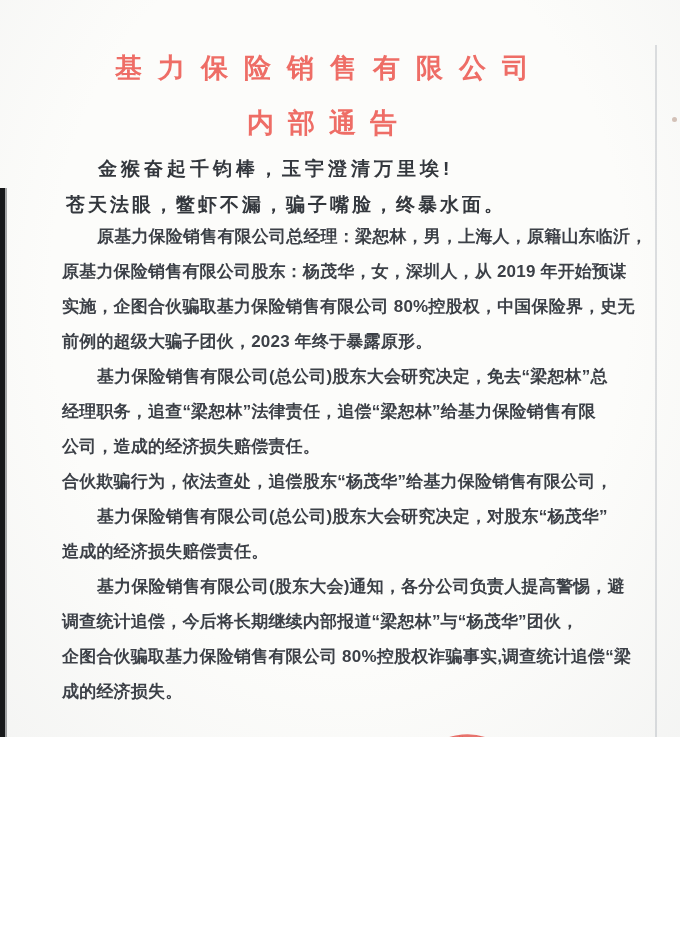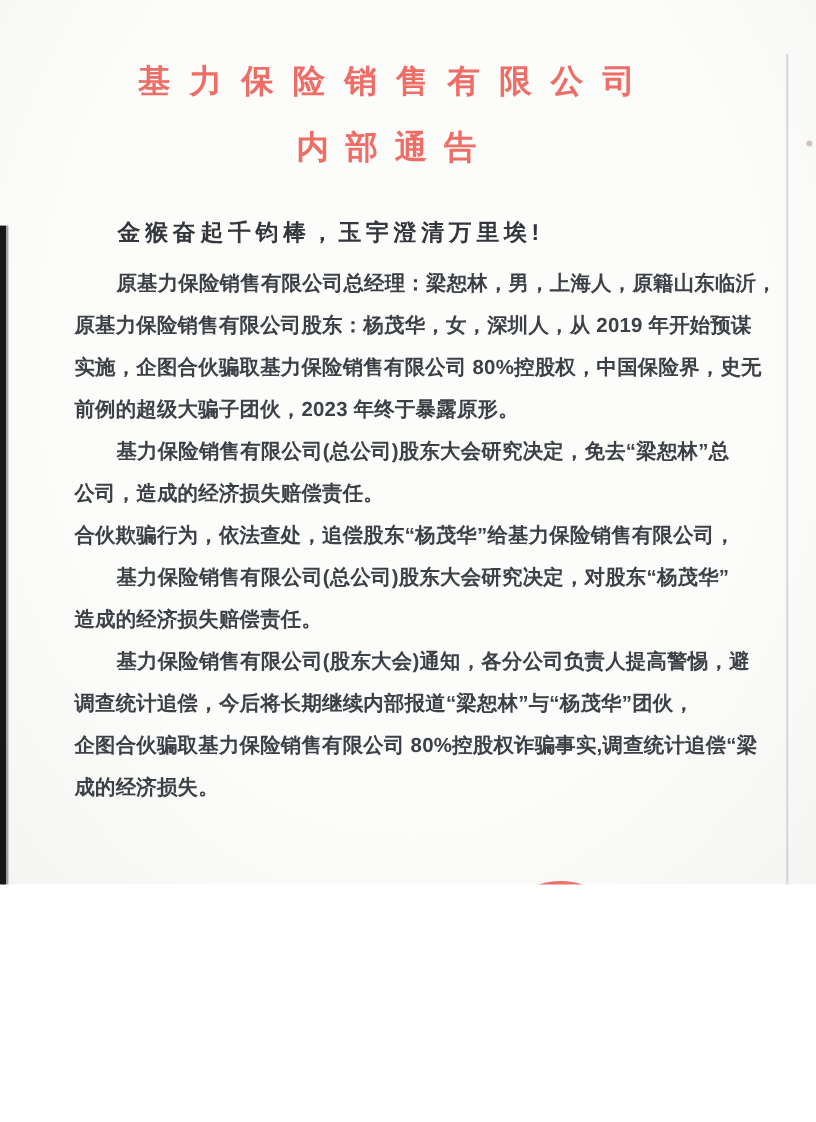--- a/index.html
+++ b/index.html
@@ -12,21 +12,21 @@
       #fcfcfa;
   }
   .title {
     position:absolute; left:0; width:680px; text-align:center;
     color:#ee6d66; font-weight:bold; white-space:nowrap;
   }
   .title-1 { top:51px; font-size:27px; line-height:34px; letter-spacing:16px; padding-left:16px; transform:translateX(-18px); }
   .title-2 { top:106px; font-size:27px; line-height:34px; letter-spacing:14px; padding-left:14px; transform:translateX(-18px); }
   .slogan {
     position:absolute; color:#33373d; font-weight:bold; font-size:19px;
-    line-height:26px; white-space:nowrap;margin-top:26px;
+    line-height:26px; white-space:nowrap;
   }
   .slogan-1 { top:156px; left:98px; letter-spacing:4px; }
   .slogan-2 { top:192px; left:66px; letter-spacing:3px; }
   .body-block { position:absolute; top:219px; left:62px; width:556px; color:#3c4047; }
   .body-line {
     height:35px; line-height:35px; font-size:17px; font-weight:600;
     white-space:nowrap; letter-spacing:0.2px;
   }
   .body-line.indent { padding-left:35px; }
   .closing-line {
@@ -66,27 +66,29 @@
 </style>
 </head>
 <body>
 
 <div class="page">
 
   <div class="title title-1">基力保险销售有限公司</div>
   <div class="title title-2">内部通告</div>
 
   <div class="slogan slogan-1">金猴奋起千钧棒，玉宇澄清万里埃!</div>
+  <div class="slogan slogan-2">苍天法眼，鳖虾不漏，骗子嘴脸，终暴水面。</div>
 
   <div class="body-block">
     <div class="body-line indent">原基力保险销售有限公司总经理：梁恕林，男，上海人，原籍山东临沂，</div>
     <div class="body-line">原基力保险销售有限公司股东：杨茂华，女，深圳人，从 2019 年开始预谋</div>
     <div class="body-line">实施，企图合伙骗取基力保险销售有限公司 80%控股权，中国保险界，史无</div>
     <div class="body-line">前例的超级大骗子团伙，2023 年终于暴露原形。</div>
     <div class="body-line indent">基力保险销售有限公司(总公司)股东大会研究决定，免去“梁恕林”总</div>
+    <div class="body-line">经理职务，追查“梁恕林”法律责任，追偿“梁恕林”给基力保险销售有限</div>
     <div class="body-line">公司，造成的经济损失赔偿责任。</div>
     <div class="body-line">合伙欺骗行为，依法查处，追偿股东“杨茂华”给基力保险销售有限公司，</div>
     <div class="body-line indent">基力保险销售有限公司(总公司)股东大会研究决定，对股东“杨茂华”</div>
     <div class="body-line">造成的经济损失赔偿责任。</div>
     <div class="body-line indent">基力保险销售有限公司(股东大会)通知，各分公司负责人提高警惕，避</div>
     <div class="body-line">调查统计追偿，今后将长期继续内部报道“梁恕林”与“杨茂华”团伙，</div>
     <div class="body-line">企图合伙骗取基力保险销售有限公司 80%控股权诈骗事实,调查统计追偿“梁</div>
     <div class="body-line">成的经济损失。</div>
   </div>
 

